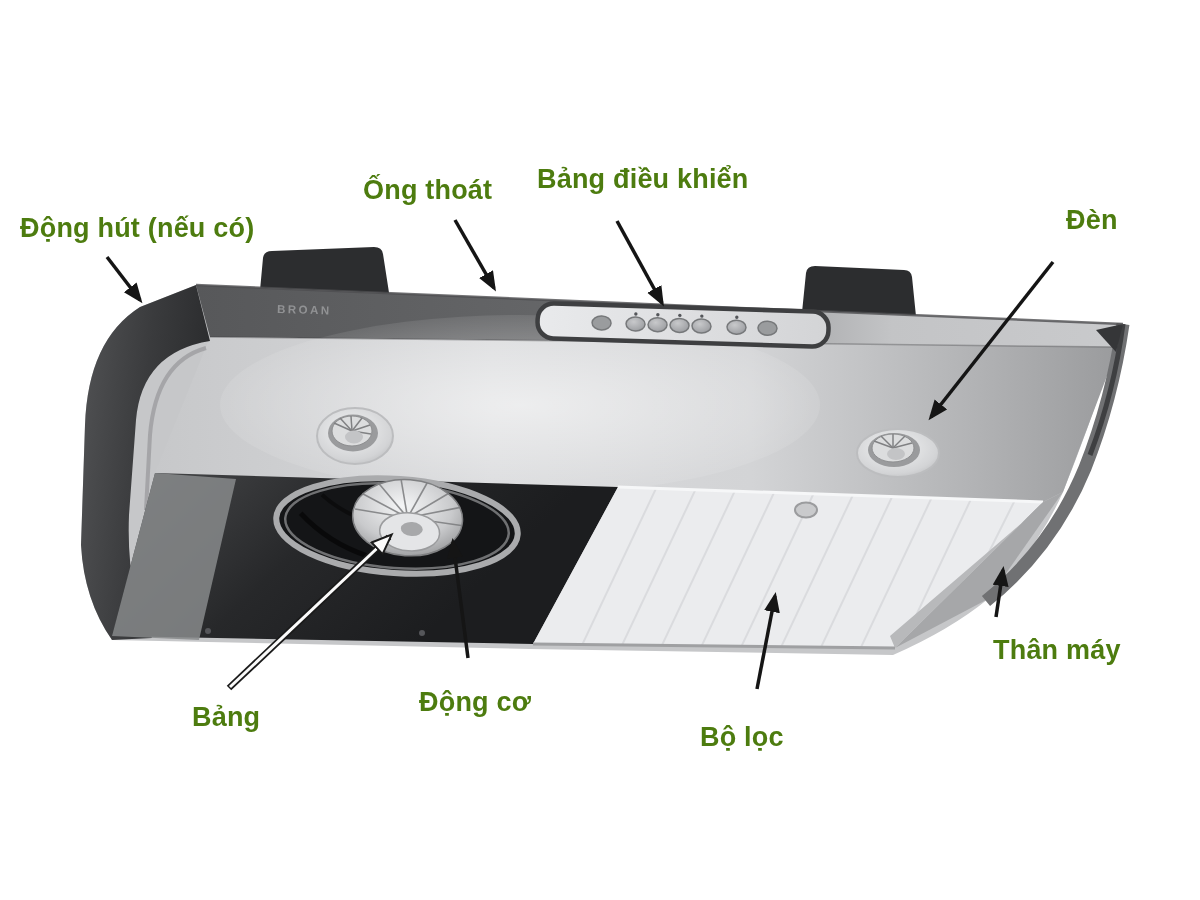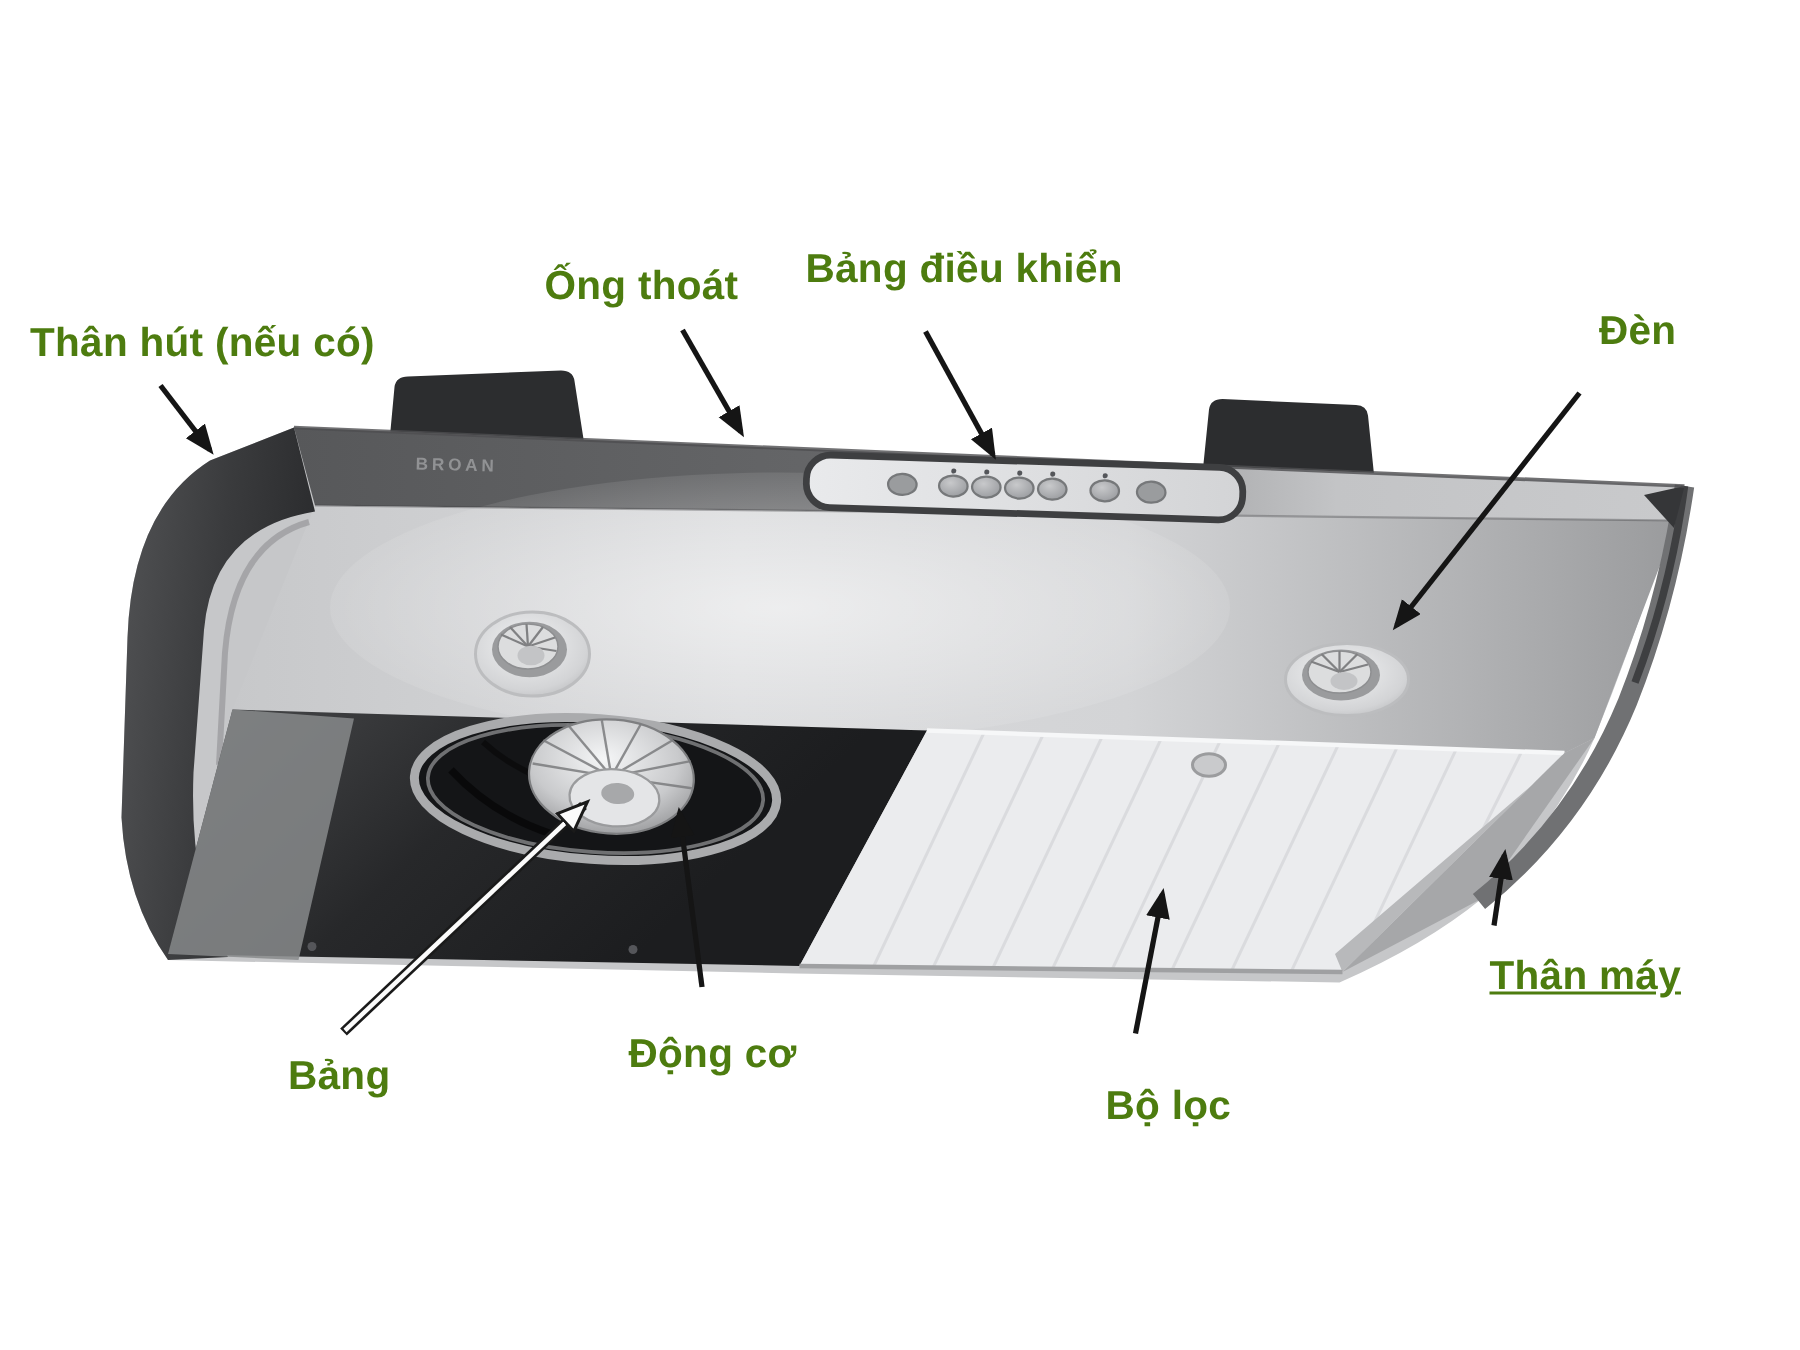--- a/index.html
+++ b/index.html
@@ -199,22 +199,22 @@
       <line x1="996" y1="617" x2="1003" y2="570" marker-end="url(#ahBlack)"></line>
       <line x1="757" y1="689" x2="775" y2="596" marker-end="url(#ahBlack)"></line>
       <line x1="468" y1="658" x2="453" y2="542" marker-end="url(#ahBlack)"></line>
     </g>
     <g>
       <line x1="229" y1="688" x2="389" y2="537" stroke="#1a1a1a" stroke-width="6.5"></line>
       <line x1="230" y1="687" x2="388" y2="538" stroke="#fbfbfb" stroke-width="3" marker-end="url(#ahWhite)"></line>
     </g>
   </svg>
 
-  <div class="label" style="left:20px;top:213px;">Thân hút (nếu có)</div>
+  <div class="label" style="left:20px;top:213px;">Động hút (nếu có)</div>
   <div class="label" style="left:363px;top:175px;">Ống thoát</div>
   <div class="label" style="left:537px;top:164px;">Bảng điều khiển</div>
   <div class="label" style="left:1033px;top:205px;margin-left:33px;">Đèn</div>
-  <div class="label" style="left:993px;top:635px;text-decoration:underline;">Thân máy</div>
-  <div class="label" style="left:737px;top:722px;text-align:center;">Bộ lọc</div>
+  <div class="label" style="left:993px;top:635px;">Thân máy</div>
+  <div class="label" style="left:700px;top:722px;text-align:center;">Bộ lọc</div>
   <div class="label" style="left:419px;top:687px;">Động cơ</div>
   <div class="label" style="left:192px;top:702px;">Bảng</div>
 
 </div>
 
 </body></html>

